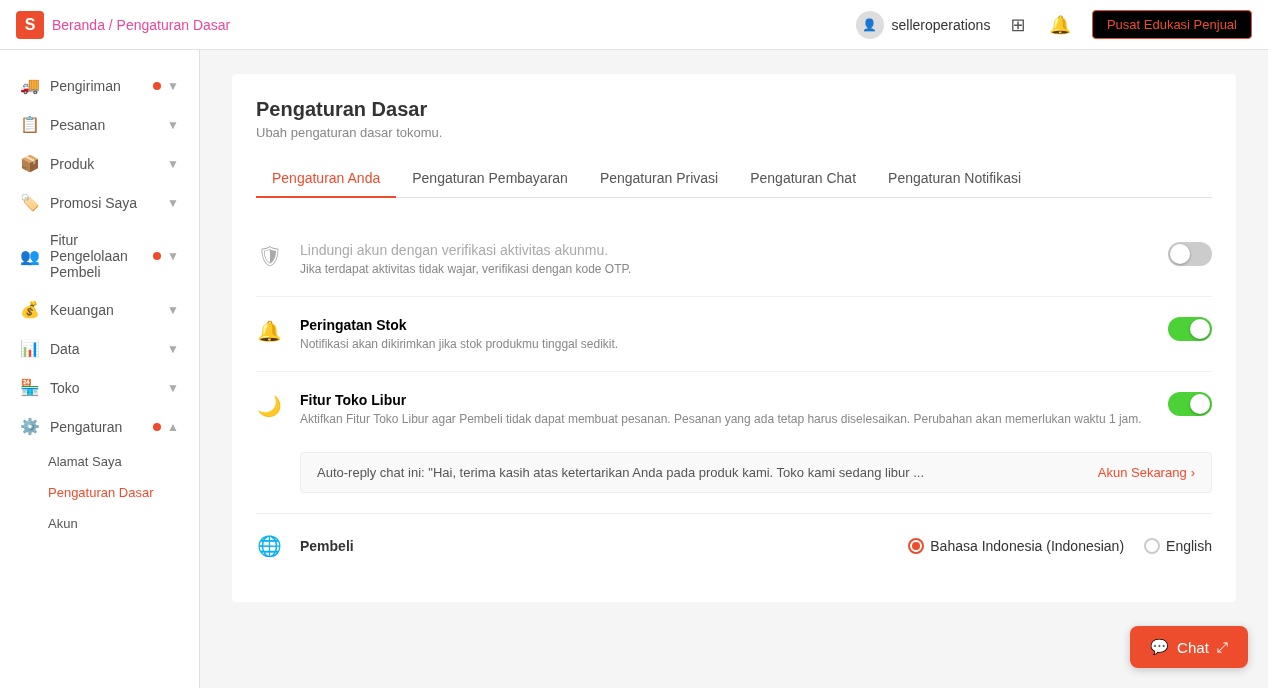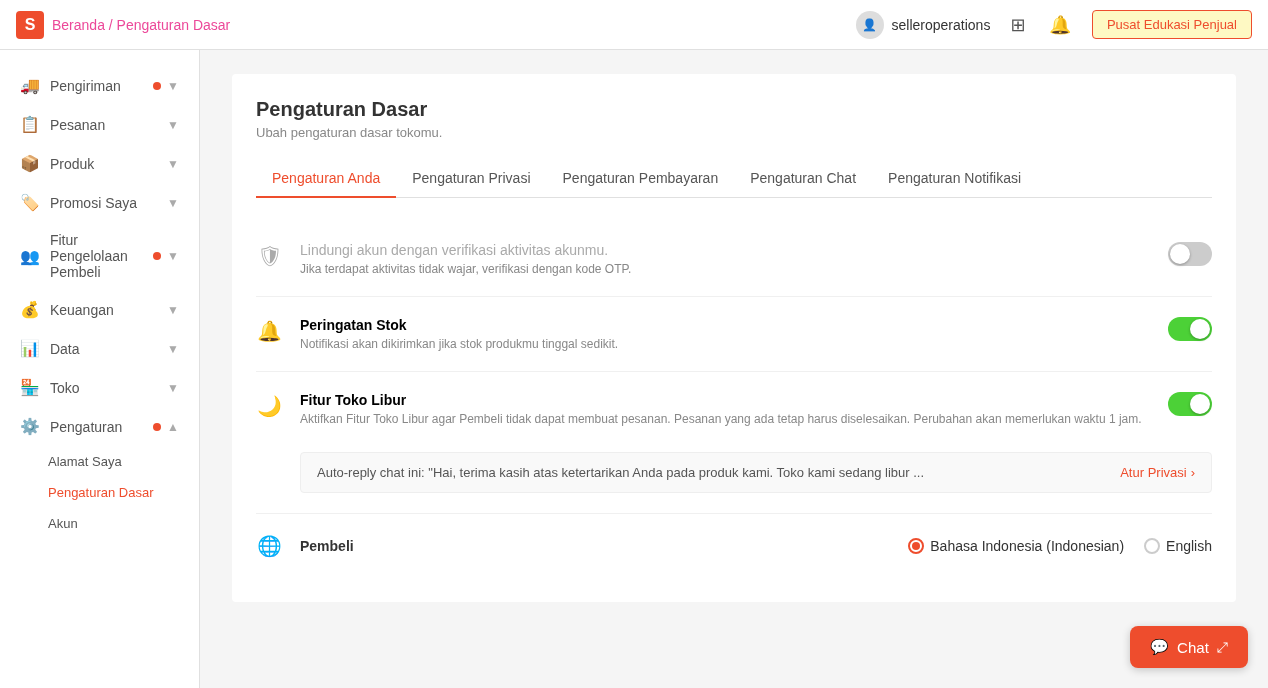--- a/index.html
+++ b/index.html
@@ -29,21 +29,21 @@
     .breadcrumb { color: #555; font-size: 14px; }
     .breadcrumb span { color: #ec4899; }
     .top-nav-right { display: flex; align-items: center; gap: 16px; }
     .avatar-area { display: flex; align-items: center; gap: 8px; cursor: pointer; }
     .avatar { width: 28px; height: 28px; border-radius: 50%; background: #ddd; overflow: hidden; display: flex; align-items: center; justify-content: center; font-size: 12px; }
     .username { font-size: 14px; color: #333; }
     .icon-btn { background: none; border: none; cursor: pointer; font-size: 18px; color: #555; padding: 4px; }
     .edu-btn {
       border: 1px solid #ee4d2d;
       color: #ee4d2d;
-      background: #fef9c3;
+      background: #000000;
       padding: 6px 14px;
       border-radius: 4px;
       cursor: pointer;
       font-size: 13px;
     }
 
     
     .layout { display: flex; margin-top: 50px; min-height: calc(100vh - 50px); }
 
     
@@ -316,22 +316,22 @@
     </div>
   </aside>
 
   <main class="main">
     <div class="content-card">
       <h1 class="page-title">Pengaturan Dasar</h1>
       <p class="page-subtitle">Ubah pengaturan dasar tokomu.</p>
 
       <div class="tabs">
         <div class="tab active">Pengaturan Anda</div>
+        <div class="tab">Pengaturan Pembayaran</div>
         <div class="tab">Pengaturan Privasi</div>
-        <div class="tab">Pengaturan Pembayaran</div>
         <div class="tab">Pengaturan Chat</div>
         <div class="tab">Pengaturan Notifikasi</div>
       </div>
 
       <div class="setting-row">
         <span class="setting-icon">🛡</span>
         <div class="setting-content">
           <div class="setting-title muted">Lindungi akun dengan verifikasi aktivitas akunmu.</div>
           <div class="setting-desc">Jika terdapat aktivitas tidak wajar, verifikasi dengan kode OTP.</div>
         </div>
@@ -371,21 +371,21 @@
               <div class="toggle-track on">
                 <div class="toggle-thumb on"></div>
               </div>
             </button>
           </div>
         </div>
 
         <div class="auto-reply-box" style="margin-left: 44px;">
           <span class="auto-reply-text">Auto-reply chat ini: "Hai, terima kasih atas ketertarikan Anda pada produk kami. Toko kami sedang libur ...</span>
           <span class="atur-sekarang">
-            <span>Atur Privasi</span>
+            <span>Akun Sekarang</span>
             <span>›</span>
           </span>
         </div>
       </div>
 
       <div class="language-row">
         <span class="language-icon">🌐</span>
         <span class="language-label">Pembeli</span>
         <div class="language-options">
           <label class="radio-option">

